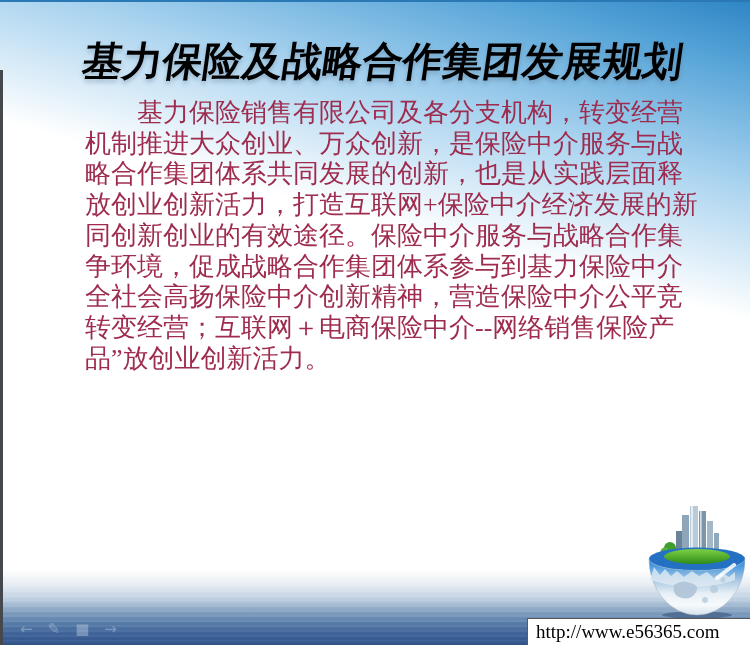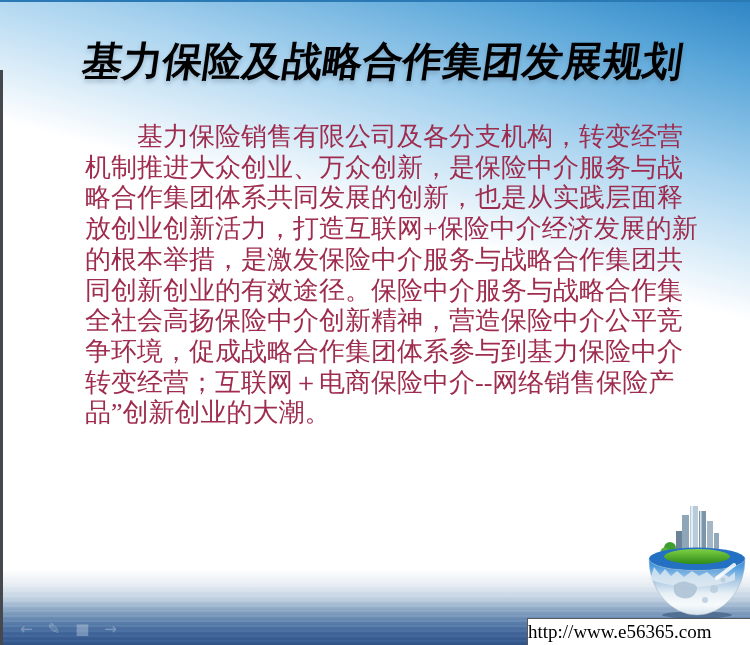--- a/index.html
+++ b/index.html
@@ -10,21 +10,21 @@
   }
   .top-line{position:absolute;top:0;left:0;right:0;height:2px;background:#2a79b5;}
   .left-strip{position:absolute;left:0;top:70px;bottom:0;width:3px;background:#45484d;}
   .title{
     position:absolute;top:34px;left:0;width:100%;text-align:center;
     font-family:"Liberation Sans","DejaVu Sans",sans-serif;font-weight:bold;
     font-size:40px;color:#000;transform:skewX(-8deg) translateX(8px);
     text-shadow:0 3px 4px rgba(90,115,140,0.40);white-space:nowrap;
   }
   .body-text{
-    position:absolute;top:122px;left:85px;width:640px;
+    position:absolute;top:98px;left:85px;width:640px;
     font-size:26px;line-height:30.7px;color:#9e2c4e;
   }
   .body-text .line{white-space:nowrap;}
   .body-text .line.indent{padding-left:52px;}
   .sea{
     position:absolute;left:0;bottom:0;width:100%;height:75px;
     background:linear-gradient(to bottom,#ffffff 0%,#eaeff5 18%,#c2d2e2 38%,#8aa6c4 54%,#5d81ac 70%,#41659a 85%,#33568a 100%);
   }
   .sea::after{
     content:"";position:absolute;inset:0;
@@ -33,43 +33,42 @@
   }
   .controls{
     position:absolute;left:20px;bottom:7px;display:flex;gap:15px;
     font-family:"DejaVu Sans",sans-serif;font-size:15px;color:#e8f1f8;opacity:0.32;
   }
   .controls span{cursor:pointer;}
   .globe{position:absolute;right:2px;bottom:26px;width:102px;height:118px;}
   .url-box{
     position:absolute;right:0;bottom:0;width:223px;height:27px;background:#ffffff;
     border-top:1px solid #5a5a5a;border-left:1px solid #5a5a5a;box-sizing:border-box;
-    display:flex;align-items:center;
+    display:flex;align-items:center;padding-left:8px;
     font-family:"Liberation Serif","DejaVu Serif",serif;font-size:19px;color:#000;
   }
 </style>
 </head>
 <body>
 
 <div class="slide">
   <div class="top-line"></div>
 
   <div class="title">基力保险及战略合作集团发展规划</div>
 
   <div class="body-text">
     <div class="line indent">基力保险销售有限公司及各分支机构，转变经营</div>
     <div class="line">机制推进大众创业、万众创新，是保险中介服务与战</div>
     <div class="line">略合作集团体系共同发展的创新，也是从实践层面释</div>
     <div class="line">放创业创新活力，打造互联网+保险中介经济发展的新</div>
-    <div class="line">的根本举措，是激发保险中介服务与战略合作集团共</div>
     <div class="line">同创新创业的有效途径。保险中介服务与战略合作集</div>
+    <div class="line">争环境，促成战略合作集团体系参与到基力保险中介</div>
     <div class="line">全社会高扬保险中介创新精神，营造保险中介公平竞</div>
-    <div class="line">争环境，促成战略合作集团体系参与到基力保险中介</div>
     <div class="line">转变经营；互联网＋电商保险中介--网络销售保险产</div>
-    <div class="line">品”创新创业的大潮。</div>
+    <div class="line">品”放创业创新活力。</div>
   </div>
 
   <div class="sea"></div>
 
   <div class="controls">
     <span>←</span>
     <span>✎</span>
     <span>■</span>
     <span>→</span>
   </div>

